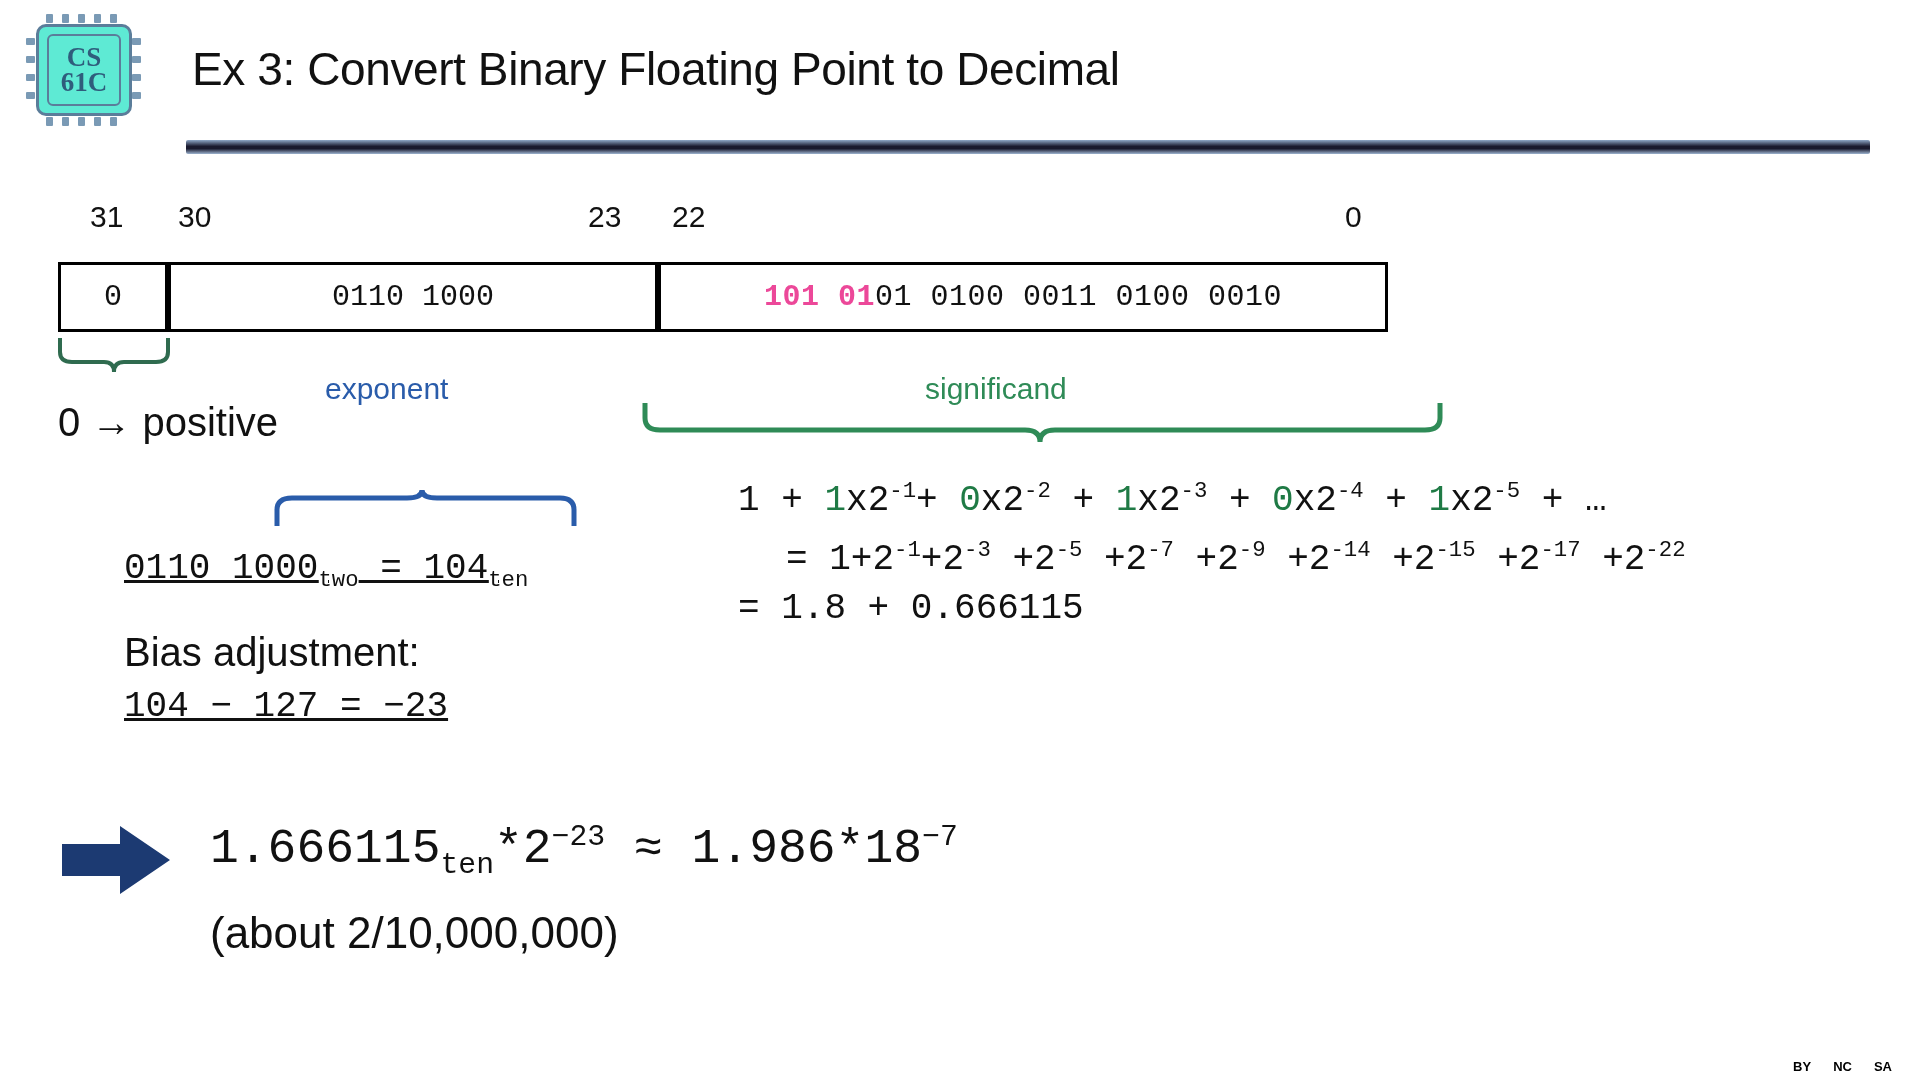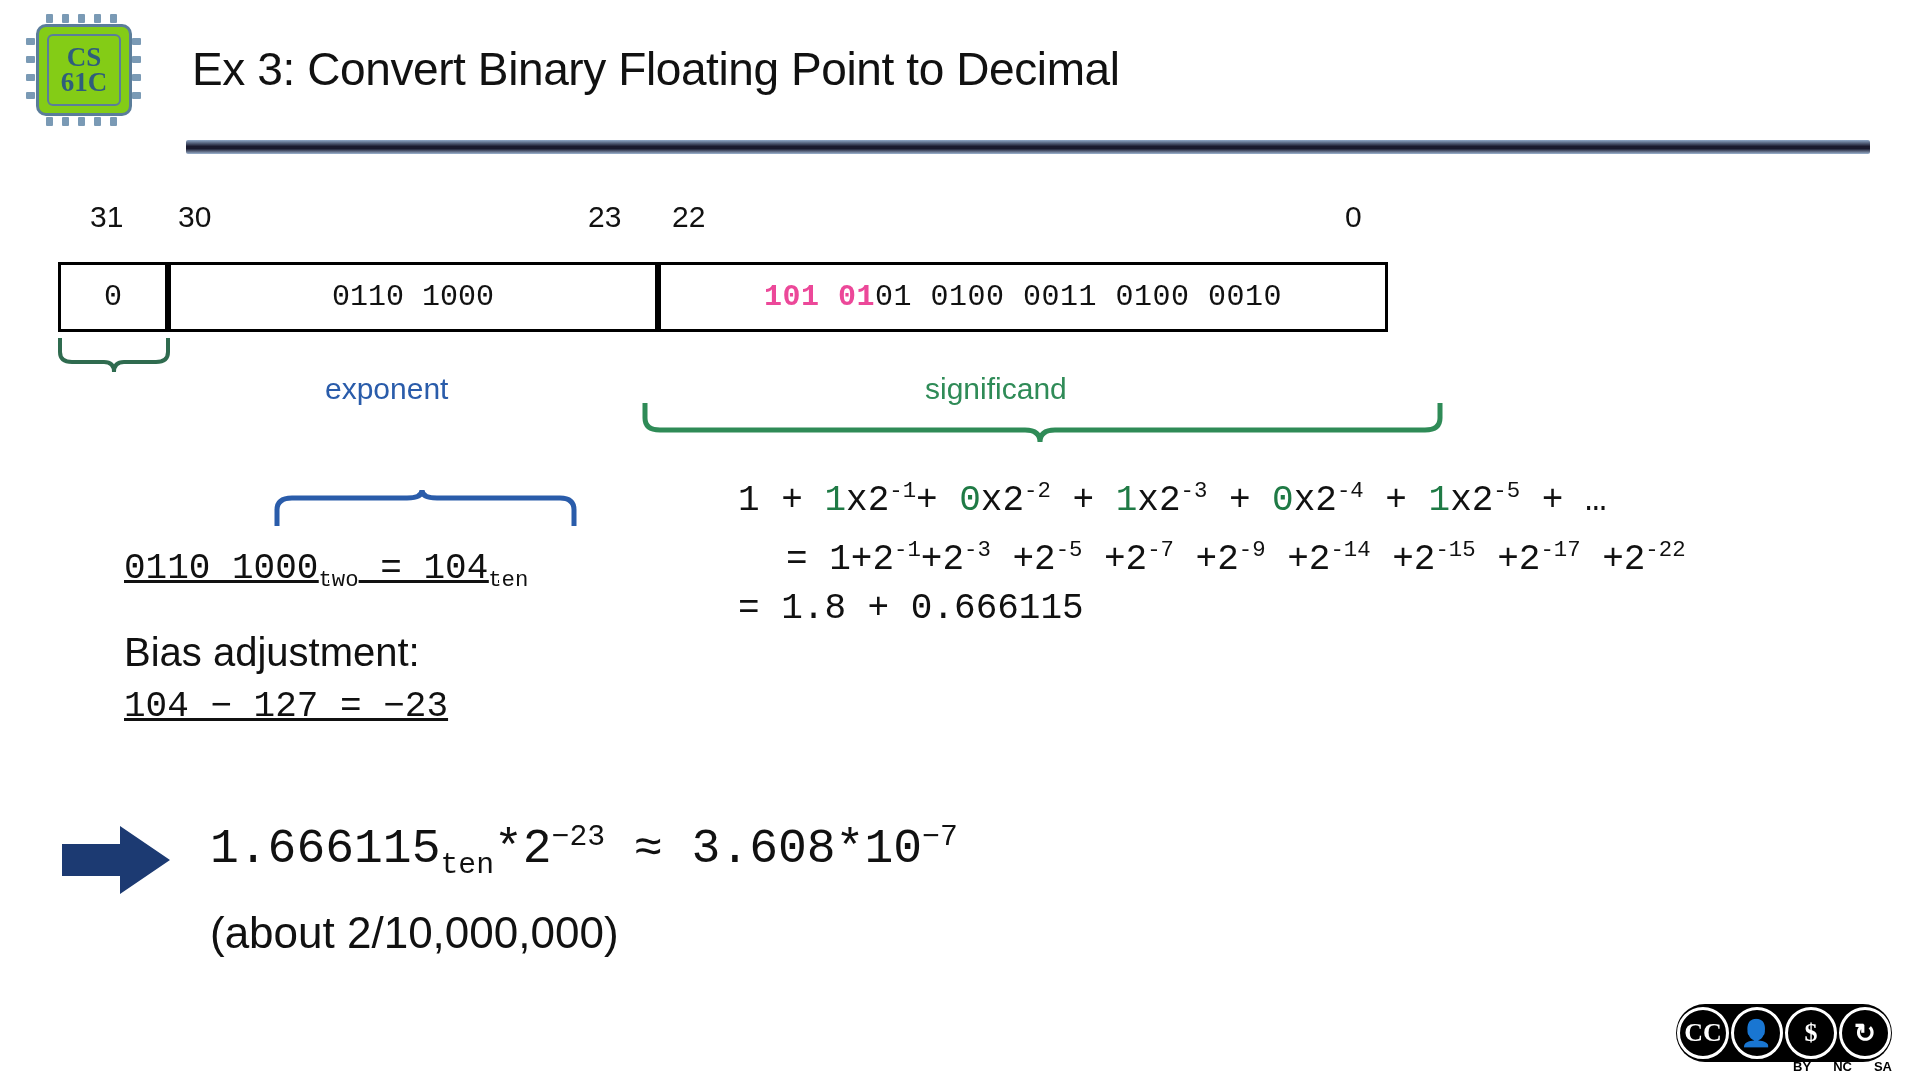--- a/index.html
+++ b/index.html
@@ -27,21 +27,21 @@
     height: 120px;
   }
   .logo-chip {
     position: absolute;
     left: 18px;
     top: 14px;
     width: 96px;
     height: 92px;
     border: 3px solid #5b7d9a;
     border-radius: 10px;
-    background: #84cc16;
+    background: #5eead4;
     box-sizing: border-box;
   }
   .logo-inner {
     position: absolute;
     left: 8px;
     top: 7px;
     right: 8px;
     bottom: 7px;
     border: 2px solid #5b7d9a;
     border-radius: 6px;
@@ -284,51 +284,44 @@
   <div class="fieldlabel sig-label">significand</div>
 
   <svg class="brace" style="left:640px; top:398px;" width="810" height="46">
     <path d="M5,5 L5,20 Q5,32 20,32 L385,32 Q400,32 400,44 Q400,32 415,32 L785,32 Q800,32 800,20 L800,5" fill="none" stroke="#2f8b57" stroke-width="5"></path>
   </svg>
 
   <svg class="brace" style="left:272px; top:488px;" width="310" height="42">
     <path d="M5,38 L5,22 Q5,10 20,10 L135,10 Q150,10 150,2 Q150,10 165,10 L288,10 Q302,10 302,22 L302,38" fill="none" stroke="#2a5caa" stroke-width="5"></path>
   </svg>
 
+  <div class="txt positive">0 → positive</div>
 
   <div class="txt expcalc mono"><span>0110 1000</span><span class="sub">two</span><span> = 104</span><span class="sub">ten</span></div>
 
   <div class="txt biaslbl">Bias adjustment:</div>
   <div class="txt biascalc mono">104 − 127 = −23</div>
 
   <div class="sigline sigline1">
     <span>1 + </span><span id="sig-line1-body"><span class="g">1</span><span>x2</span><span class="sup">-1</span><span>+ </span><span class="g">0</span><span>x2</span><span class="sup">-2</span><span> + </span><span class="g">1</span><span>x2</span><span class="sup">-3</span><span> + </span><span class="g">0</span><span>x2</span><span class="sup">-4</span><span> + </span><span class="g">1</span><span>x2</span><span class="sup">-5</span><span> + …</span></span>
   </div>
 
   <div class="sigline sigline2">
     <span id="sig-line2-body"><span>= 1+2</span><span class="sup">-1</span><span>+2</span><span class="sup">-3</span><span> +2</span><span class="sup">-5</span><span> +2</span><span class="sup">-7</span><span> +2</span><span class="sup">-9</span><span> +2</span><span class="sup">-14</span><span> +2</span><span class="sup">-15</span><span> +2</span><span class="sup">-17</span><span> +2</span><span class="sup">-22</span></span>
   </div>
 
   <div class="sigline sigline3">= 1.8 + 0.666115</div>
 
   <svg class="arrow" width="110" height="72">
     <path d="M0,20 L58,20 L58,2 L108,36 L58,70 L58,52 L0,52 Z" fill="#1c3a72"></path>
   </svg>
 
-  <div class="result1"><span>1.666115</span><span class="sub">ten</span><span>*2</span><span class="sup">−23</span><span> ≈ 3.608*10</span><span class="sup">−7</span></div>
+  <div class="result1"><span>1.666115</span><span class="sub">ten</span><span>*2</span><span class="sup">−23</span><span> ≈ 1.986*18</span><span class="sup">−7</span></div>
 
   <div class="result2">(about 2/10,000,000)</div>
 
-  <div class="cc">
-    <div class="cc-badge">
-      <div class="cc-circ">CC</div>
-      <div class="cc-circ">👤</div>
-      <div class="cc-circ">$</div>
-      <div class="cc-circ">↻</div>
-    </div>
-  </div>
   <div class="cc-labels">
     <span>BY</span>
     <span>NC</span>
     <span>SA</span>
   </div>
 
 </div>
 
 </body></html>

